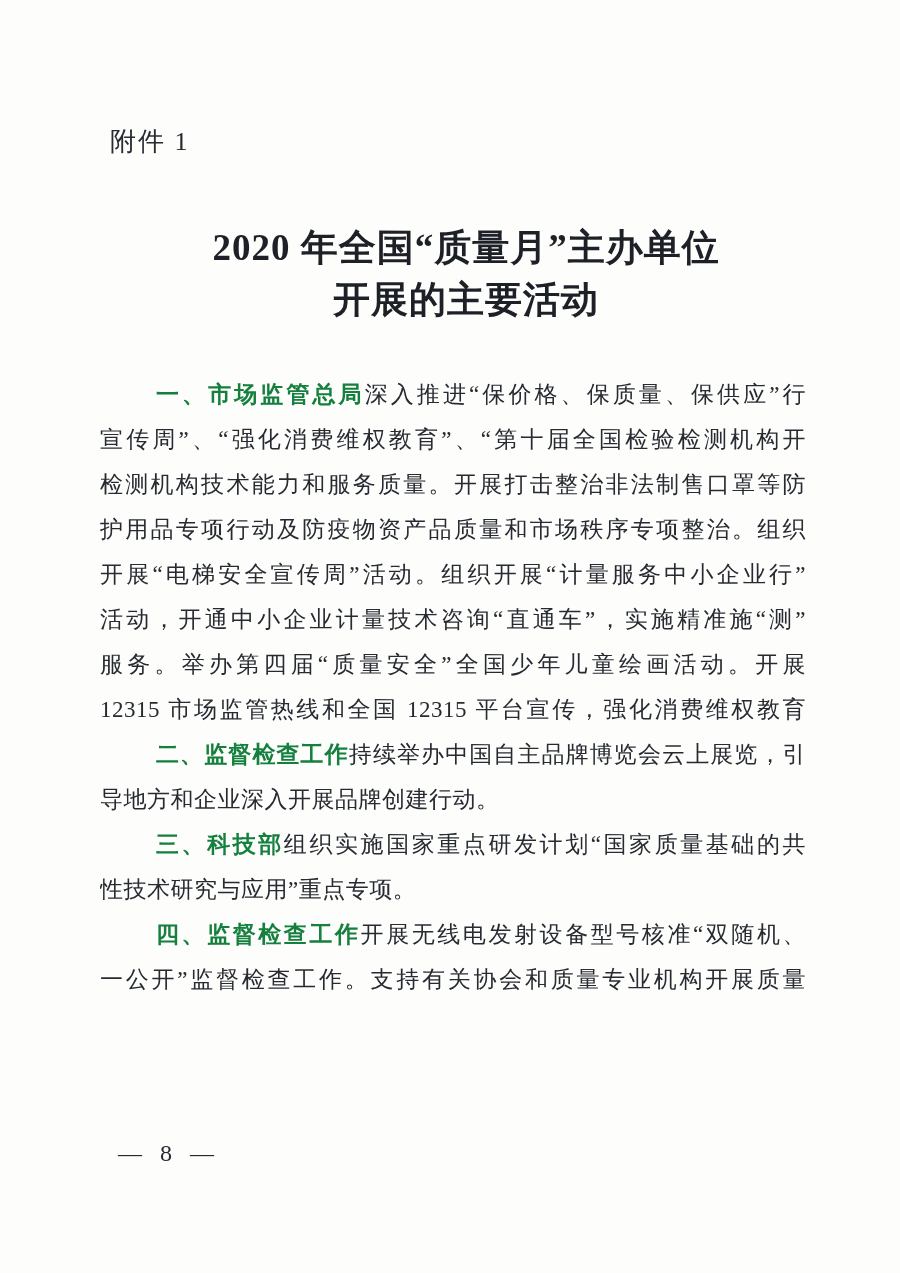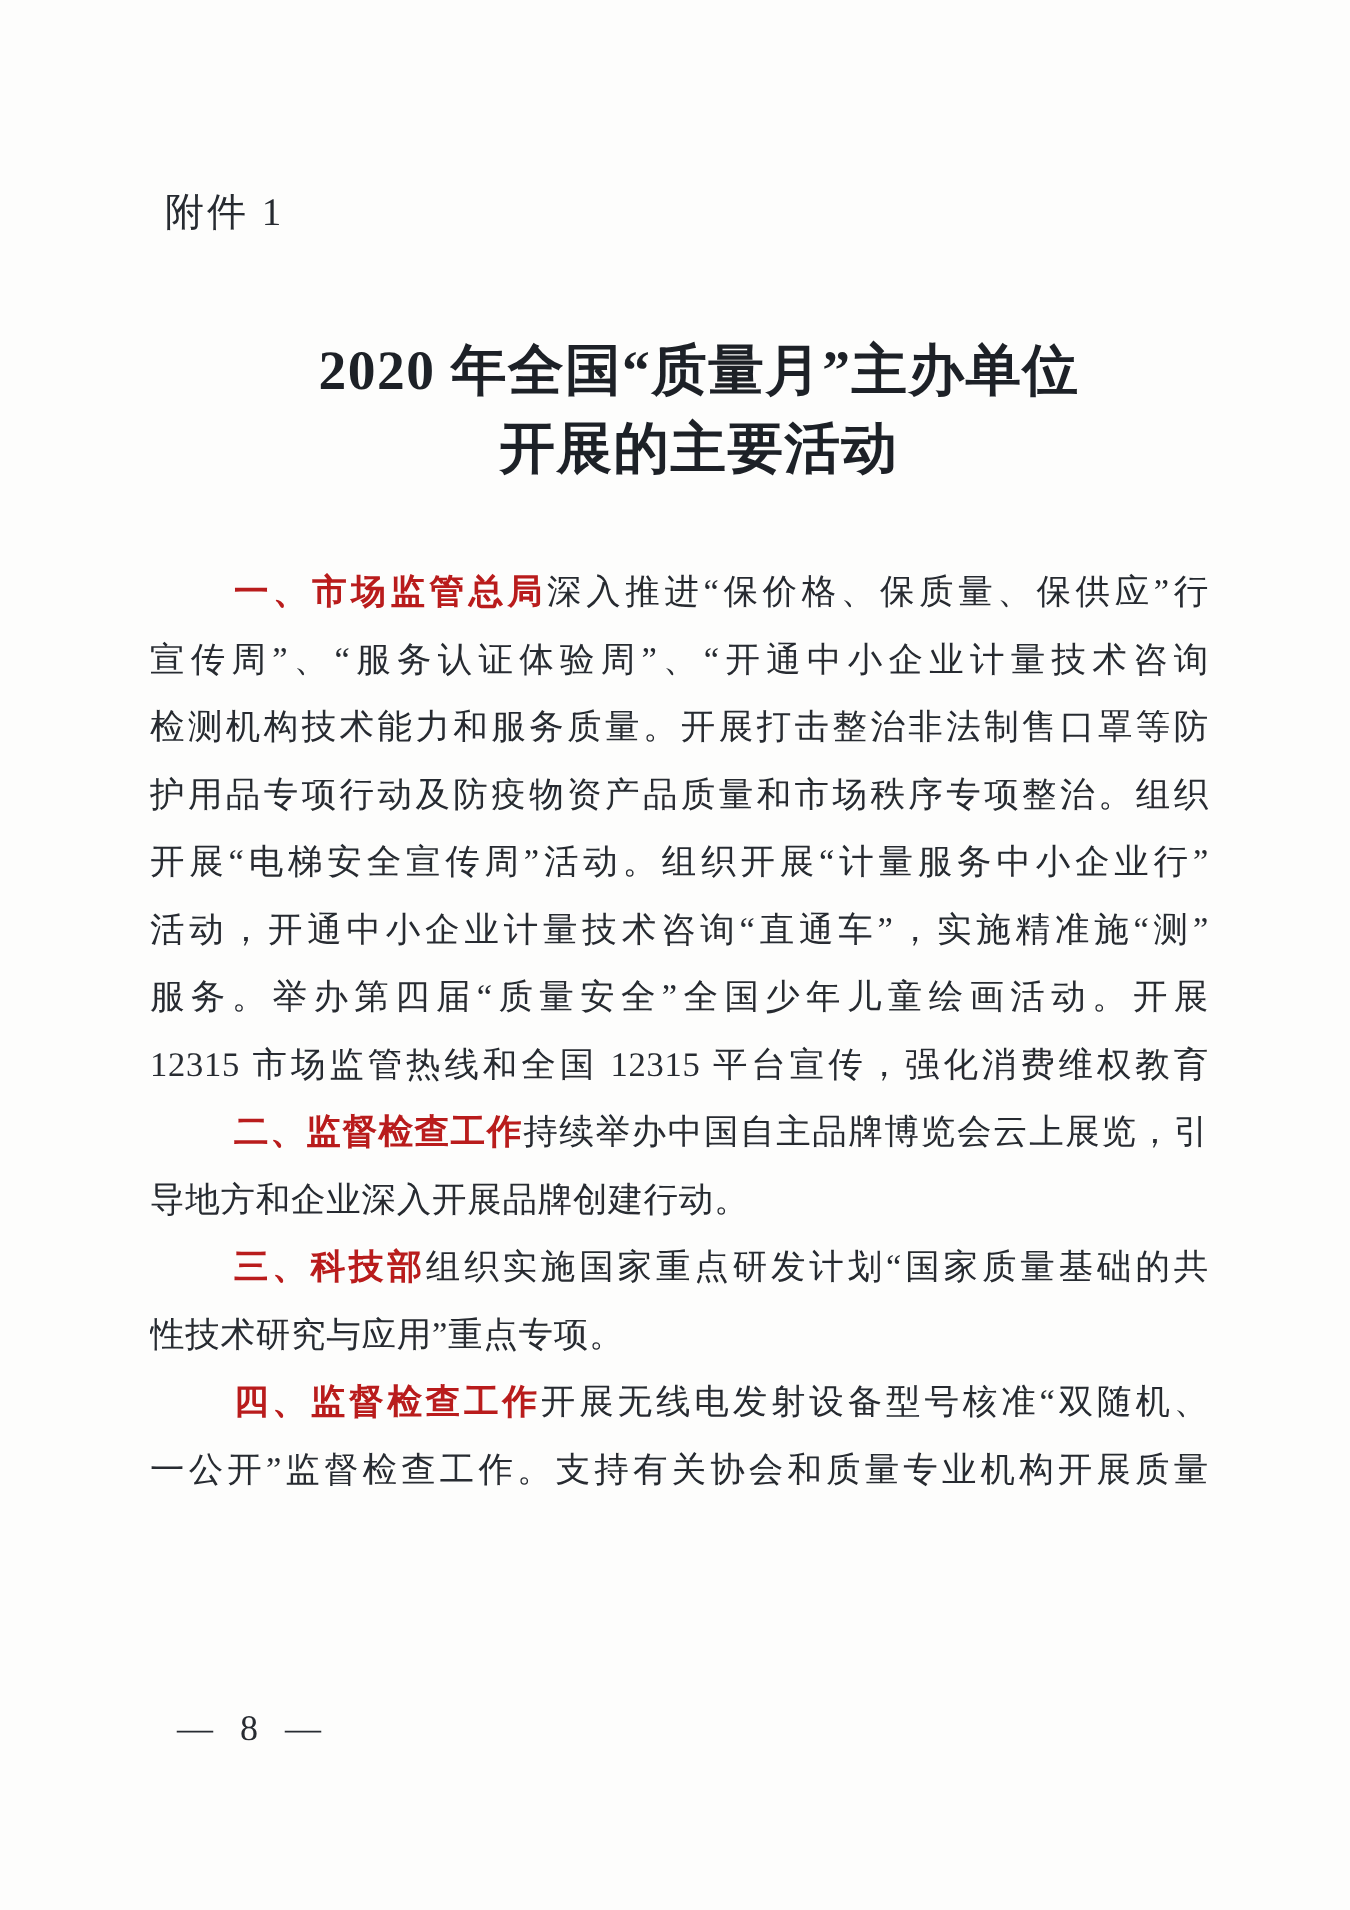--- a/index.html
+++ b/index.html
@@ -61,21 +61,21 @@
   }
   .line.indent {
     text-indent: 56px;
   }
   .seg {
     font-family: "Liberation Serif", "DejaVu Serif", serif;
   }
   .seg.bold {
     font-family: "Liberation Sans", "DejaVu Sans", sans-serif;
     font-weight: 700;
-    color: #b91c1c;
+    color: #15803d;
   }
   .page-number {
     position: absolute;
     left: 118px;
     top: 1140px;
     font-size: 24px;
     letter-spacing: 6px;
     color: #272b31;
   }
 </style>
@@ -86,21 +86,21 @@
 
   <div class="attachment-label">附件 1</div>
 
   <h1 class="doc-title">
     <div>2020 年全国“质量月”主办单位</div>
     <div>开展的主要活动</div>
   </h1>
 
   <div class="doc-body">
       <div class="line indent justify"><span class="seg bold">一、市场监管总局</span><span class="seg">深入推进“保价格、保质量、保供应”行</span></div>
-      <div class="line justify"><span class="seg">宣传周”、“服务认证体验周”、“开通中小企业计量技术咨询</span></div>
+      <div class="line justify"><span class="seg">宣传周”、“强化消费维权教育”、“第十届全国检验检测机构开</span></div>
       <div class="line justify"><span class="seg">检测机构技术能力和服务质量。开展打击整治非法制售口罩等防</span></div>
       <div class="line justify"><span class="seg">护用品专项行动及防疫物资产品质量和市场秩序专项整治。组织</span></div>
       <div class="line justify"><span class="seg">开展“电梯安全宣传周”活动。组织开展“计量服务中小企业行”</span></div>
       <div class="line justify"><span class="seg">活动，开通中小企业计量技术咨询“直通车”，实施精准施“测”</span></div>
       <div class="line justify"><span class="seg">服务。举办第四届“质量安全”全国少年儿童绘画活动。开展</span></div>
       <div class="line justify"><span class="seg">12315 市场监管热线和全国 12315 平台宣传，强化消费维权教育</span></div>
       <div class="line indent justify"><span class="seg bold">二、监督检查工作</span><span class="seg">持续举办中国自主品牌博览会云上展览，引</span></div>
       <div class="line"><span class="seg">导地方和企业深入开展品牌创建行动。</span></div>
       <div class="line indent justify"><span class="seg bold">三、科技部</span><span class="seg">组织实施国家重点研发计划“国家质量基础的共</span></div>
       <div class="line"><span class="seg">性技术研究与应用”重点专项。</span></div>

